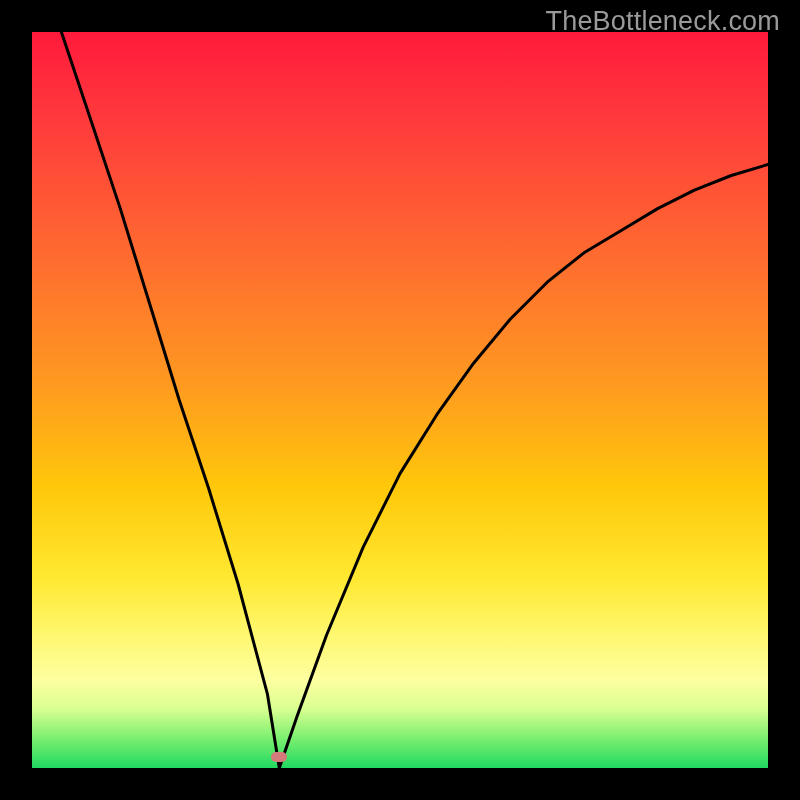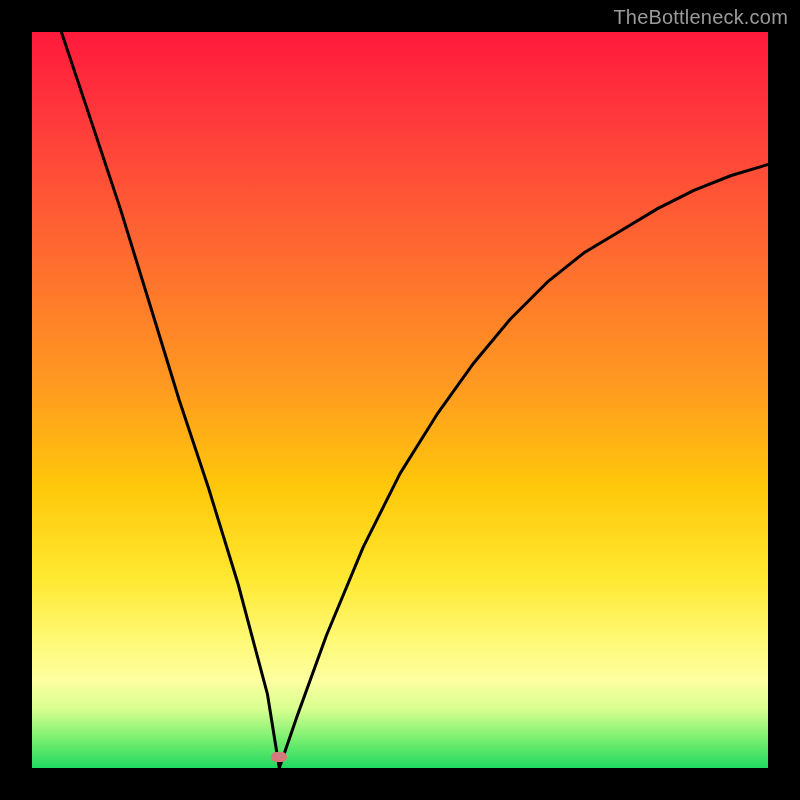--- a/index.html
+++ b/index.html
@@ -34,23 +34,23 @@
       #fff870 82%,
       #fdffa0 88%,
       #d8ff90 92%,
       #7aef70 96%,
       #20d860 100%
     );
   }
   .watermark {
     position: absolute;
     top: 6px;
-    right: 12px;
+    right: 20px;
     color: #9a9a9a;
-    font-size: 20px;
+    font-size: 27px;
     font-weight: 500;
     letter-spacing: 0.2px;
     user-select: none;
   }
   .curve-svg {
     position: absolute;
     left: 0;
     top: 0;
     width: 736px;
     height: 736px;

